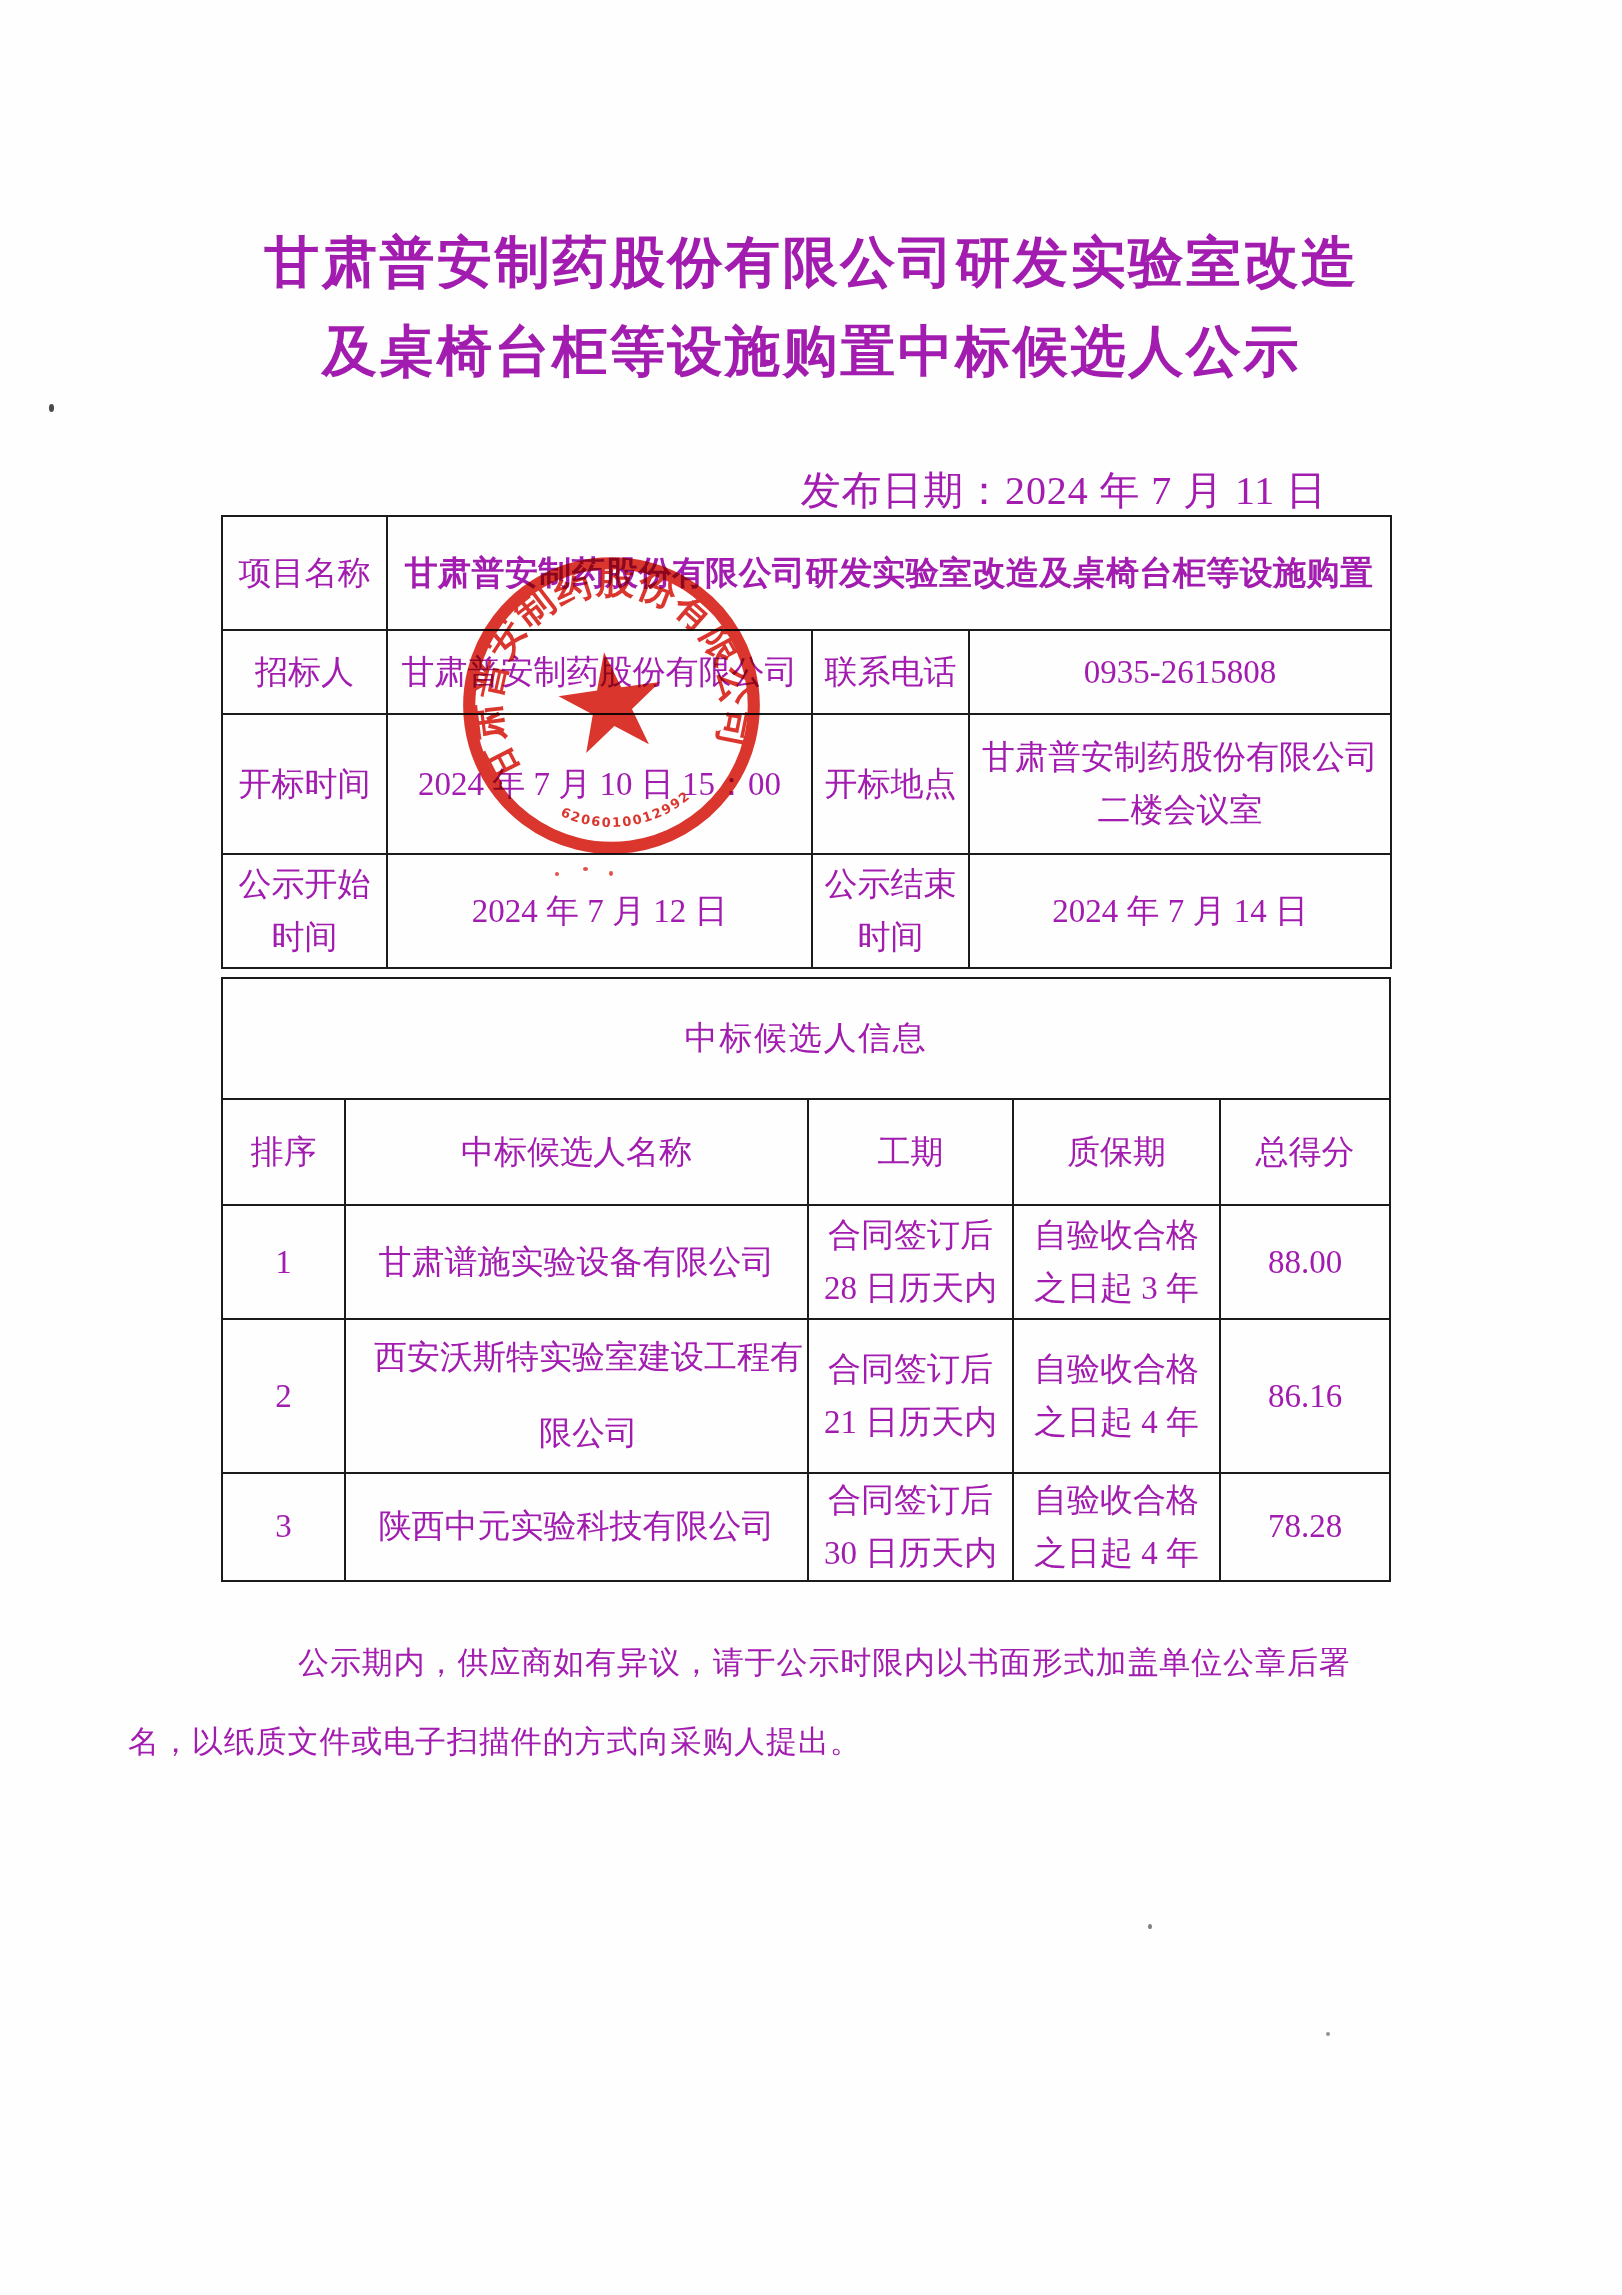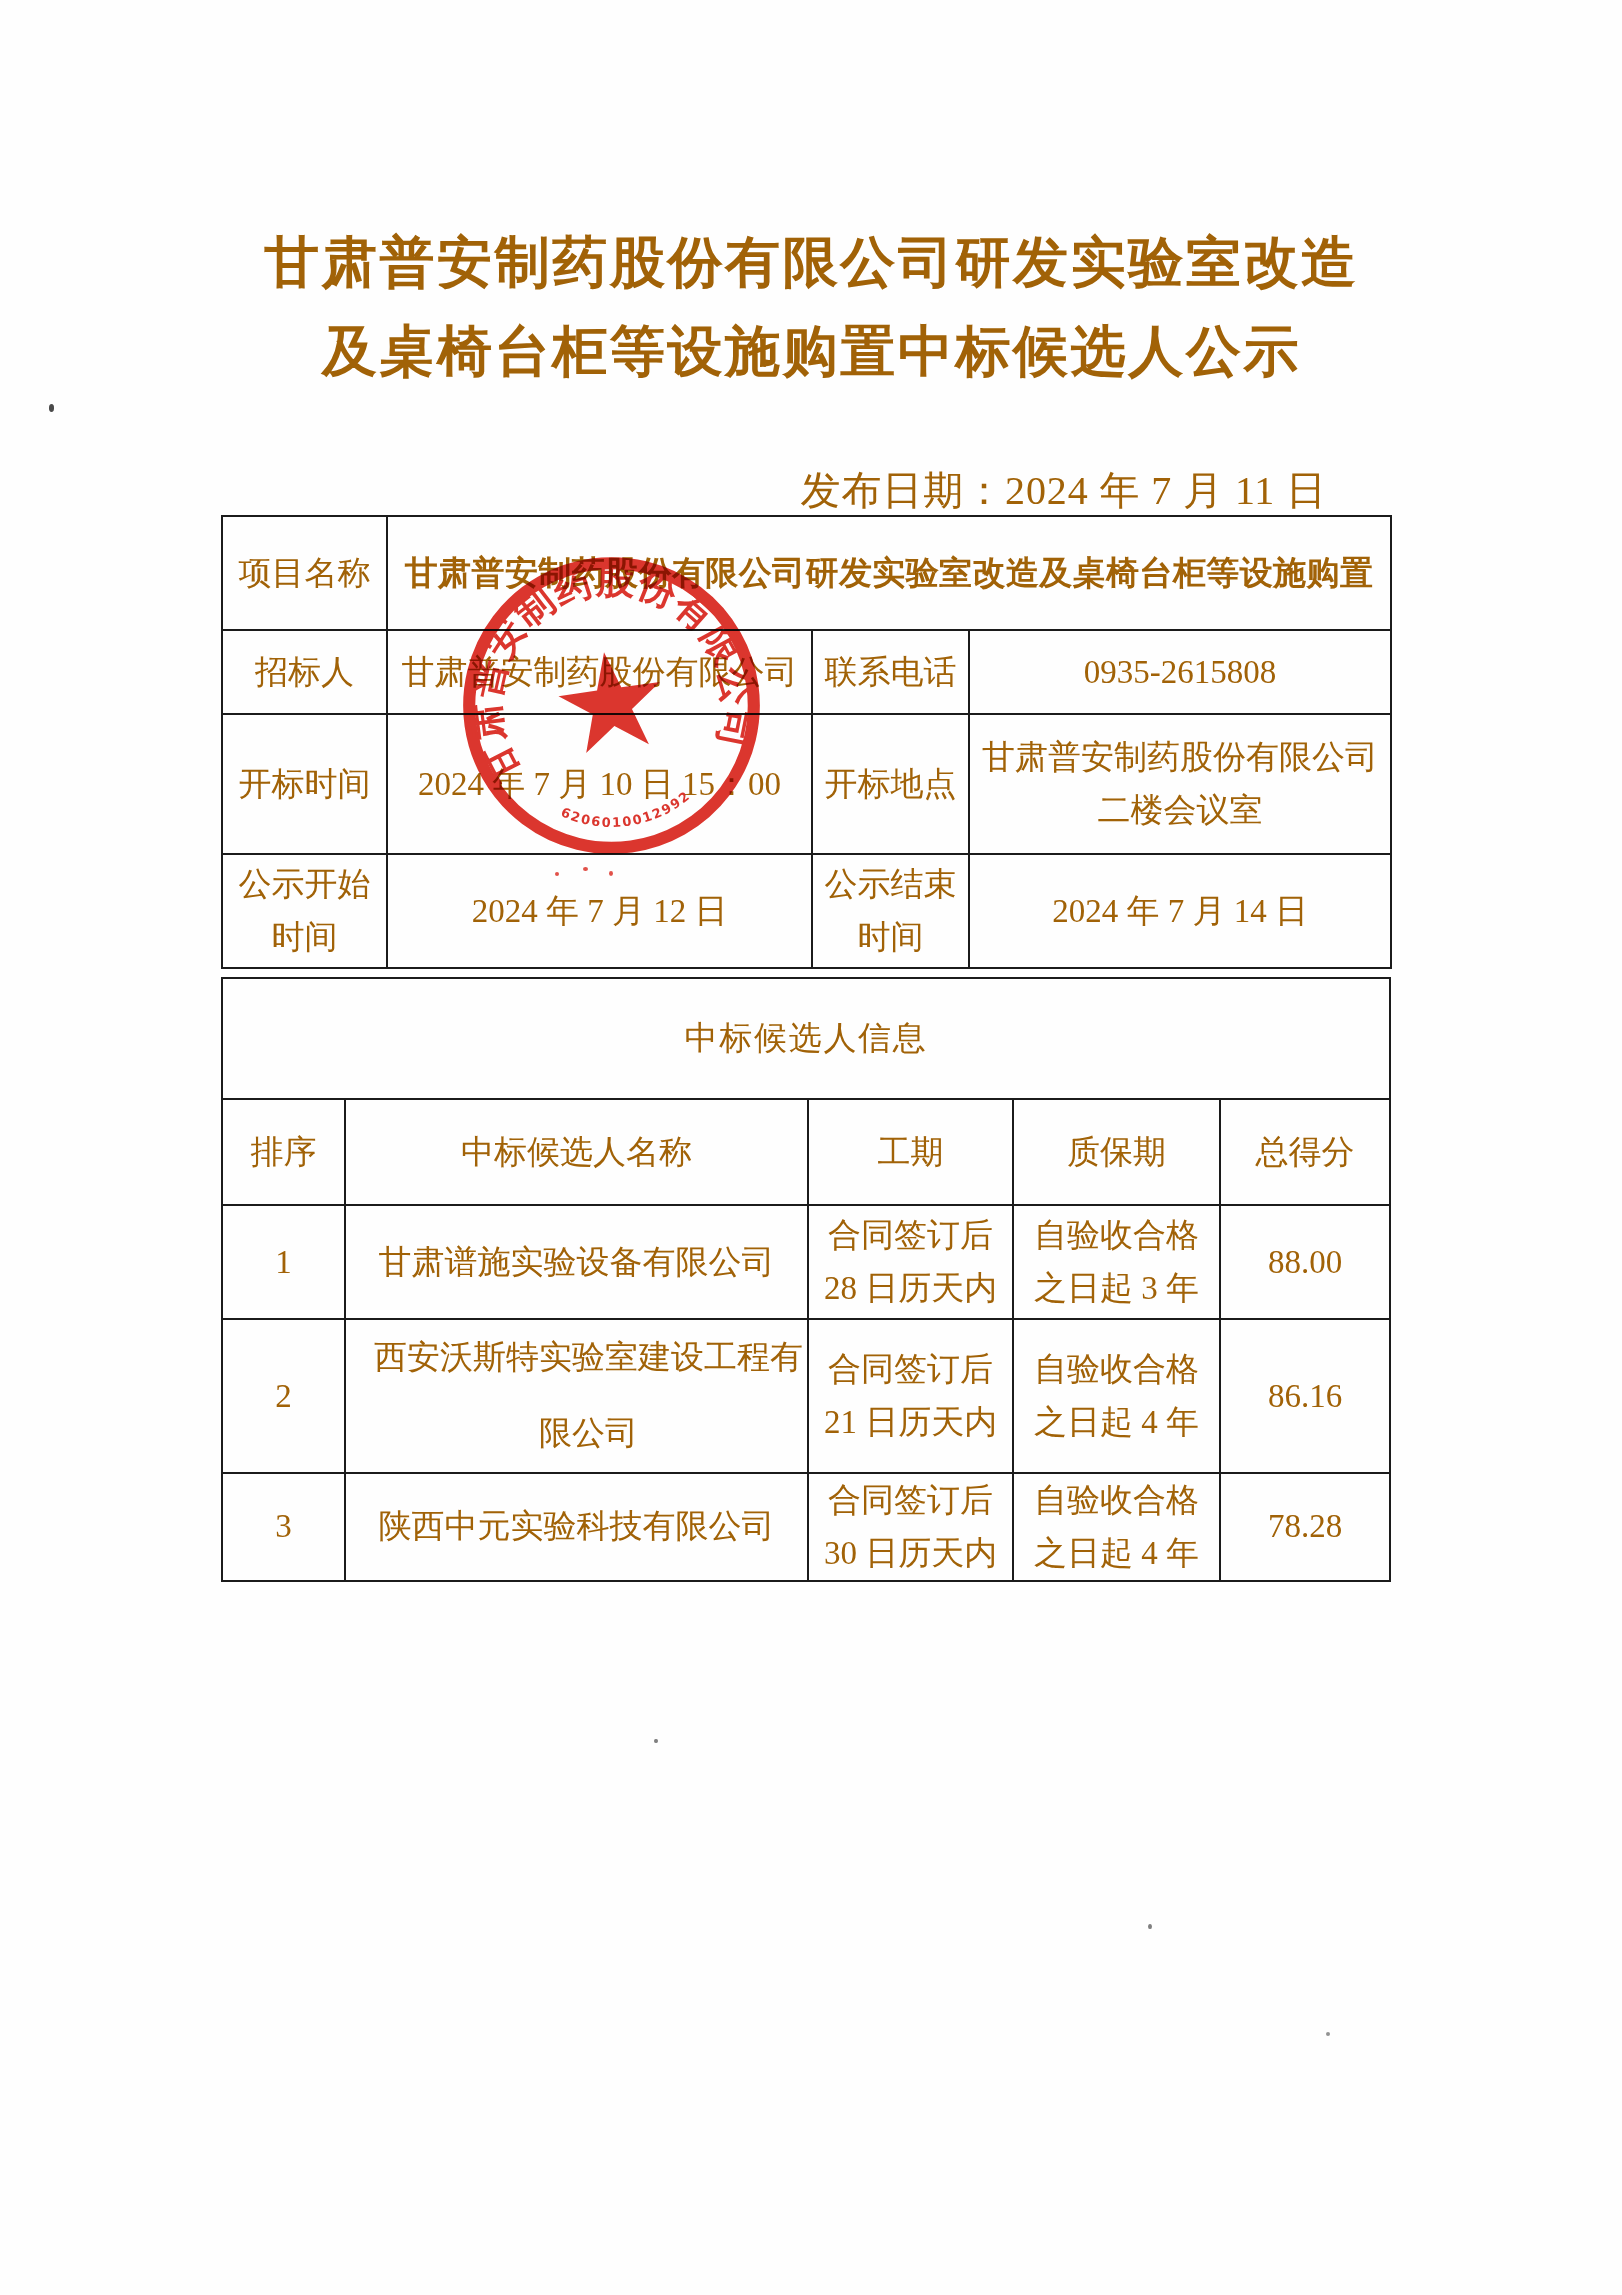--- a/index.html
+++ b/index.html
@@ -1,20 +1,20 @@
 <!DOCTYPE html>
 <html style="font-size:14px"><head>
 <meta charset="utf-8">
 <style>
   html,body { margin:0; padding:0; background:#ffffff; }
   .page {
     position:relative; width:1623px; height:2295px;
     background:#fefefe; overflow:hidden;
     font-family:"Liberation Serif","DejaVu Serif",serif;
-    color:#a16207;
+    color:#a21caf;
   }
   .doc-title {
     position:absolute; top:218px; left:0; width:100%;
     text-align:center; font-size:55px; font-weight:bold;
     line-height:1.62; letter-spacing:2.6px; margin:0;
   }
   .doc-title .tline { display:block; white-space:nowrap; }
   .pub-date {
     position:absolute; top:463px; right:296px;
     font-size:40px; letter-spacing:0.9px; white-space:nowrap;
@@ -208,20 +208,24 @@
         <span class="ln">自验收合格</span>
         <span class="ln">之日起 4 年</span>
       </td>
       <td>
         <span class="ln">78.28</span>
       </td>
     </tr>
   </tbody>
     </table>
 
+  <p class="footer-par">
+    <span class="ln1">公示期内，供应商如有异议，请于公示时限内以书面形式加盖单位公章后署</span>
+    <span class="ln2">名，以纸质文件或电子扫描件的方式向采购人提出。</span>
+  </p>
 
   <svg class="stamp" width="321" height="321" viewBox="0 0 370 370">
     <defs>
       <path id="arcTop" d="M 72.4,250 A 130,130 0 1 1 297.6,250" fill="none"></path>
       <path id="arcBottom" d="M 95,292.2 A 140,140 0 0 0 275,292.2" fill="none"></path>
     </defs>
     <circle cx="185" cy="185" r="164" fill="none" stroke-width="14" stroke="#d9251c"></circle>
     <polygon points="185,123 199.1,165.6 244,165.8 207.8,192.4 221.5,235.2 185,209 148.5,235.2 162.2,192.4 126,165.8 170.9,165.6" fill="#d9251c"></polygon>
     <text font-size="44" font-weight="bold" letter-spacing="1" text-anchor="middle" font-family="Liberation Serif, DejaVu Serif, serif" fill="#d9251c">
       <textPath href="#arcTop" startOffset="50%">甘肃普安制药股份有限公司</textPath>

